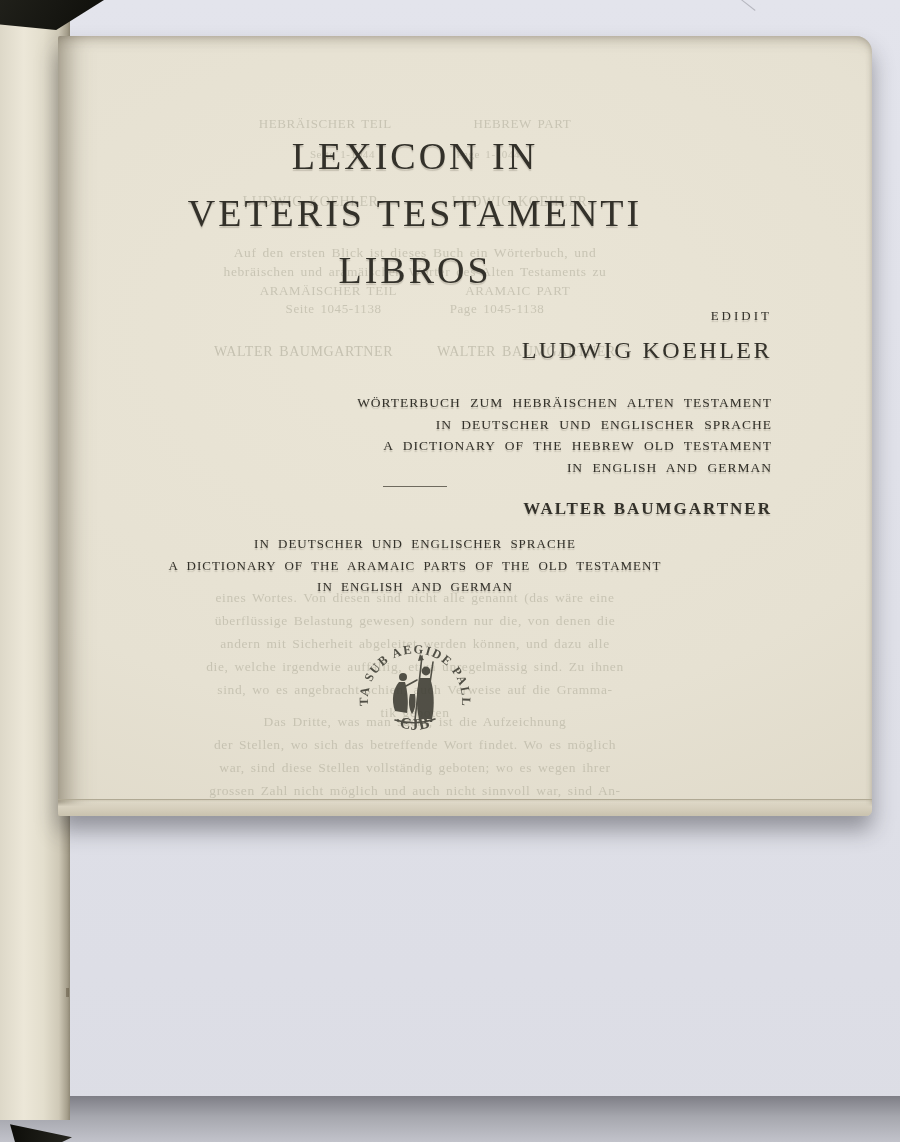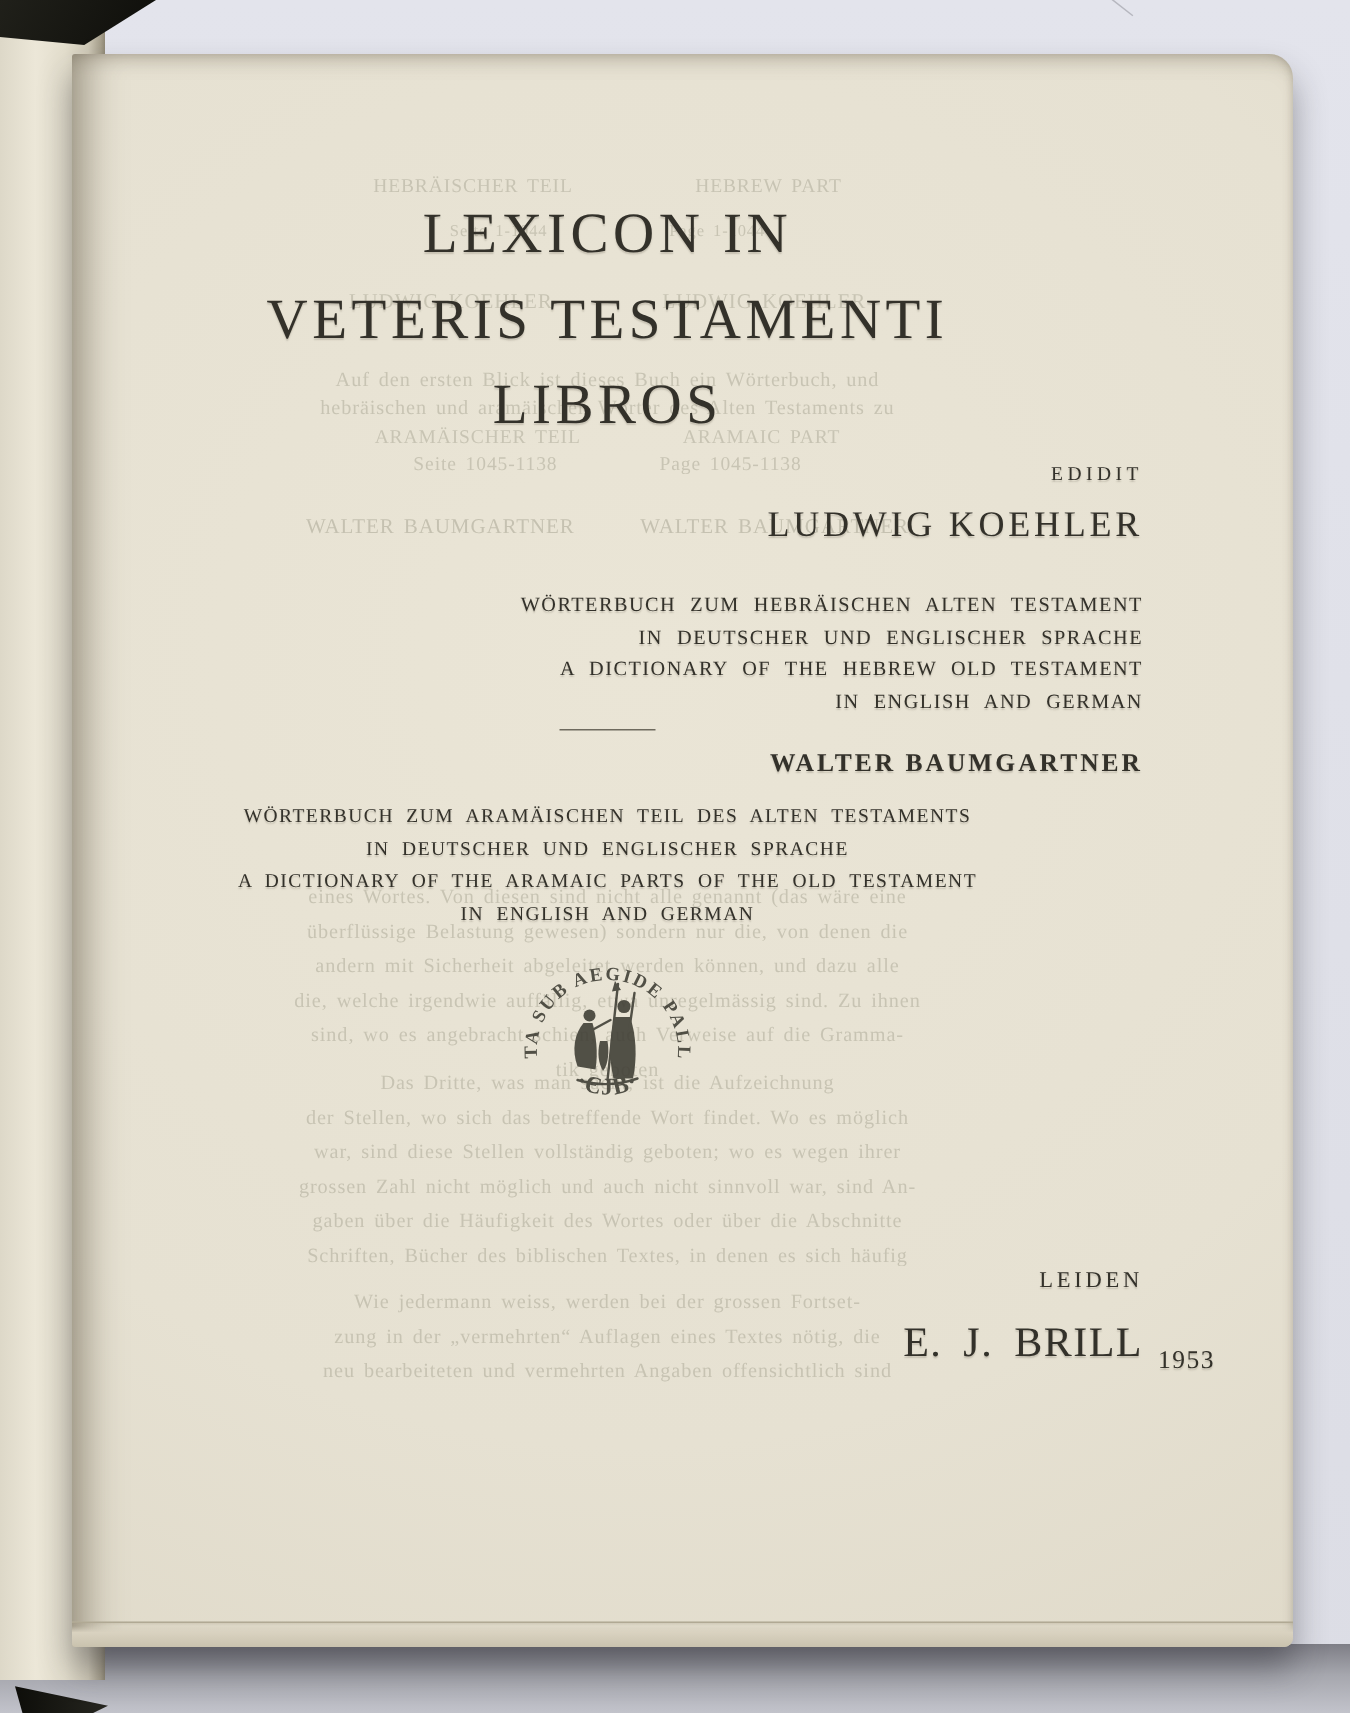--- a/index.html
+++ b/index.html
@@ -31,21 +31,21 @@
     background:linear-gradient(120deg,#20201a,#0e0e0a);
     clip-path:polygon(0 0,100% 0,54% 100%,0 82%);
   }
   .board-bottom-left{
     position:absolute;left:10px;top:1118px;width:62px;height:24px;
     background:linear-gradient(90deg,#0d0d09,#262620);
     clip-path:polygon(0 26%,100% 80%,84% 100%,8% 100%);
   }
   
   .page{
-    position:absolute;left:48px;top:36px;width:814px;height:1062px;
+    position:absolute;left:58px;top:36px;width:814px;height:780px;
     background:
       radial-gradient(130% 95% at 46% 38%,#eae5d6 0%,#e6e1d2 52%,#ddd7c6 88%,#d6cfbd 100%);
     border-radius:2px 16px 6px 2px;
     box-shadow:
       0 14px 22px rgba(40,40,48,.42),
       inset 22px 0 26px -14px rgba(88,78,58,.55),
       inset 0 10px 14px -10px rgba(120,112,94,.55),
       inset -3px 0 6px -3px rgba(120,112,94,.4);
     overflow:hidden;
   }
@@ -145,21 +145,20 @@
       <div>IN DEUTSCHER UND ENGLISCHER SPRACHE</div>
       <div>A DICTIONARY OF THE HEBREW OLD TESTAMENT</div>
       <div>IN ENGLISH AND GERMAN</div>
     </div>
 
     <div class="divider"></div>
 
     <div class="line author2 ink">WALTER BAUMGARTNER</div>
 
     <div class="block work-block aramaic-block ink">
-      <div>WÖRTERBUCH ZUM ARAMÄISCHEN TEIL DES ALTEN TESTAMENTS</div>
       <div>IN DEUTSCHER UND ENGLISCHER SPRACHE</div>
       <div>A DICTIONARY OF THE ARAMAIC PARTS OF THE OLD TESTAMENT</div>
       <div>IN ENGLISH AND GERMAN</div>
     </div>
 
     <div class="stamp">
       <svg viewBox="0 0 122 122">
         <defs>
           <path id="motto-arc" d="M 15,78 A 47,47 0 1 1 107,78"></path>
           <path id="mono-arc" d="M 25,79 A 44,44 0 0 0 97,79"></path>

